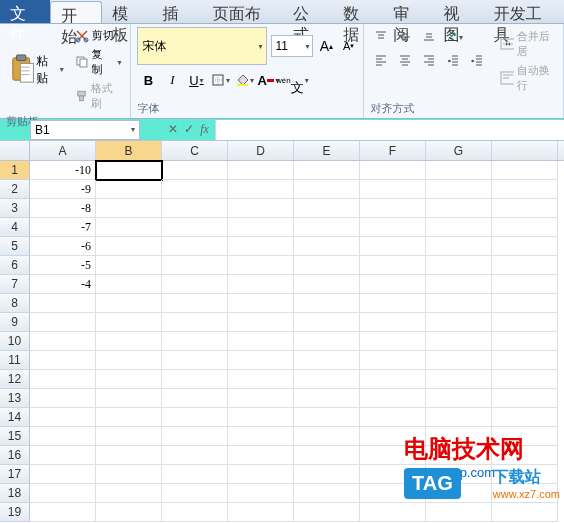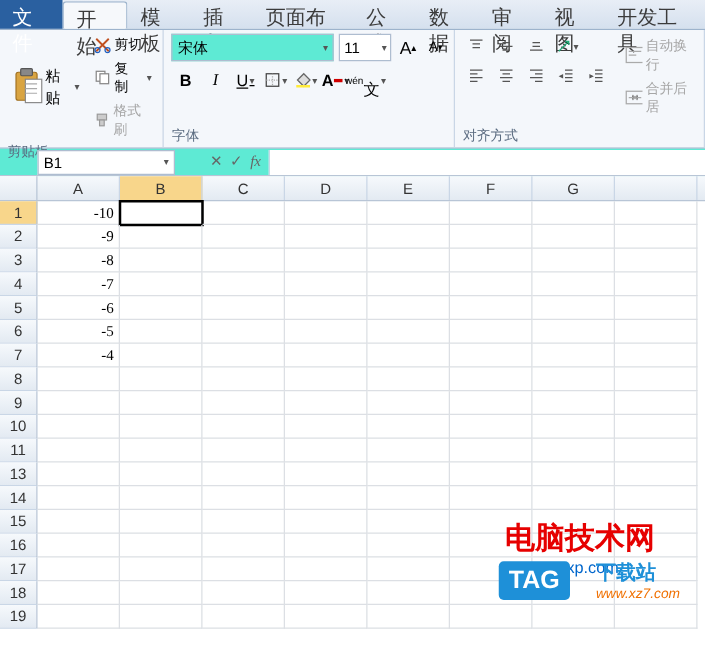--- a/index.html
+++ b/index.html
@@ -19,21 +19,21 @@
 
 .clipboard-main { display: flex; gap: 4px; }
 .paste-btn { display: flex; align-items: center; padding: 2px 4px; cursor: pointer; }
 .paste-icon { width: 28px; height: 32px; margin-bottom: 2px; }
 .clip-side { display: flex; flex-direction: column; gap: 2px; }
 .clip-item { display: flex; align-items: center; gap: 3px; font-size: 11px; cursor: pointer; padding: 1px 3px; }
 .clip-item.disabled { color: #a6a6a6; }
 
 
 .font-row1 { display: flex; gap: 4px; align-items: center; margin-bottom: 4px; }
-.font-select { border: 1px solid #aebdd0; background: #5eead4; font-size: 12px; padding: 2px 4px; width: 130px; height: 22px; display: flex; align-items: center; justify-content: space-between; }
+.font-select { border: 1px solid #aebdd0; background: #fef9c3; font-size: 12px; padding: 18px 4px; width: 130px; height: 22px; display: flex; align-items: center; justify-content: space-between; }
 .size-select { border: 1px solid #aebdd0; background: #fff; width: 42px; height: 22px; font-size: 12px; padding: 1px 3px; display: flex; align-items: center; justify-content: space-between; }
 .size-btn { width: 18px; height: 18px; display: inline-flex; align-items: center; justify-content: center; cursor: pointer; }
 .font-row2 { display: flex; gap: 2px; align-items: center; }
 .fbtn { width: 22px; height: 22px; display: inline-flex; align-items: center; justify-content: center; cursor: pointer; font-size: 13px; }
 .dd { font-size: 8px; color: #555; margin-left: 1px; }
 
 
 .align-row { display: flex; gap: 2px; margin-bottom: 3px; }
 .abtn { width: 22px; height: 20px; display: inline-flex; align-items: center; justify-content: center; cursor: pointer; }
 .big-btn { display: flex; align-items: center; gap: 3px; font-size: 11px; padding: 2px 4px; cursor: pointer; color: #a6a6a6; }
@@ -54,25 +54,25 @@
 .row { display: flex; height: 19px; }
 .rh { width: 30px; background: linear-gradient(#f6f9fc, #e3eaf2); border-right: 1px solid #b8c5d6; border-bottom: 1px solid #c9d6e6; text-align: center; font-size: 12px; line-height: 19px; color: #333; }
 .cell { width: 66px; border-right: 1px solid #dcdfe4; border-bottom: 1px solid #dcdfe4; font-size: 12px; padding: 0 4px; line-height: 19px; text-align: right; font-family: SimSun, serif; }
 .ch.sel, .rh.sel { background: #f8d68b; }
 .cell.active { outline: 2px solid #000; outline-offset: -1px; }
 
 
 .wm1 { position: absolute; right: 40px; bottom: 42px; text-align: left; }
 .wm1-title { color: #e60000; font-weight: bold; font-size: 24px; font-family: "Microsoft YaHei"; }
 .wm1-url { color: #0066cc; font-size: 13px; }
-.wm2 { position: absolute; right: 20px; bottom: 22px; display: flex; align-items: center; gap: 9px; }
+.wm2 { position: absolute; right: 4px; bottom: 22px; display: flex; align-items: center; gap: 20px; }
 .wm2-badge { background: #1e90d8; color: #fff; font-weight: bold; font-size: 20px; padding: 4px 8px; border-radius: 4px; font-family: Arial; }
 .wm2-txt { font-size: 12px; padding-left: 12px; }
 .wm2-txt .t { color: #1e90d8; font-weight: bold; font-size: 16px; }
-.wm2-txt .u { color: #f07000; font-size: 11px; font-style: italic; }
+.wm2-txt .u { color: #f07000; font-size: 11px; }
 </style>
 </head>
 <body>
 
 <div class="tabs">
   <div class="tab file">文件</div>
   <div class="tab active">开始</div>
   <div class="tab">模板</div>
   <div class="tab">插入</div>
   <div class="tab">页面布局</div>
@@ -223,31 +223,31 @@
           <span class="abtn">
               <svg width="14" height="14">
                 <path d="M6 3h6M6 6h6M6 9h6M6 12h6M2 7l2 1-2 1z" stroke="#555" fill="#555"></path>
               </svg>
             </span>
         </div>
       </div>
       <div>
         <div class="big-btn">
           <svg width="16" height="16">
+              <rect x="1" y="3" width="14" height="10" fill="none" stroke="#aaa"></rect>
+              <path d="M3 8h4m2 0h4M6 6l2 2-2 2M10 6l-2 2 2 2" stroke="#aaa"></path>
+            </svg>
+          <span>合并后居</span>
+        </div>
+        <div class="big-btn">
+          <svg width="16" height="16">
               <rect x="1" y="2" width="14" height="12" fill="none" stroke="#aaa"></rect>
               <path d="M3 5h10M3 8h6" stroke="#aaa"></path>
             </svg>
           <span>自动换行</span>
-        </div>
-        <div class="big-btn">
-          <svg width="16" height="16">
-              <rect x="1" y="3" width="14" height="10" fill="none" stroke="#aaa"></rect>
-              <path d="M3 8h4m2 0h4M6 6l2 2-2 2M10 6l-2 2 2 2" stroke="#aaa"></path>
-            </svg>
-          <span>合并后居</span>
         </div>
       </div>
     </div>
     <div class="group-label">对齐方式</div>
   </div>
 </div>
 
 <div class="fbar">
   <div class="namebox">
     <span>B1</span>
@@ -389,20 +389,31 @@
         <div class="cell"></div>
         <div class="cell"></div>
         <div class="cell"></div>
         <div class="cell"></div>
         <div class="cell"></div>
         <div class="cell"></div>
         <div class="cell"></div>
         <div class="cell"></div>
       </div>
       <div class="row">
+        <div class="rh">12</div>
+        <div class="cell"></div>
+        <div class="cell"></div>
+        <div class="cell"></div>
+        <div class="cell"></div>
+        <div class="cell"></div>
+        <div class="cell"></div>
+        <div class="cell"></div>
+        <div class="cell"></div>
+      </div>
+      <div class="row">
         <div class="rh">13</div>
         <div class="cell"></div>
         <div class="cell"></div>
         <div class="cell"></div>
         <div class="cell"></div>
         <div class="cell"></div>
         <div class="cell"></div>
         <div class="cell"></div>
         <div class="cell"></div>
       </div>

